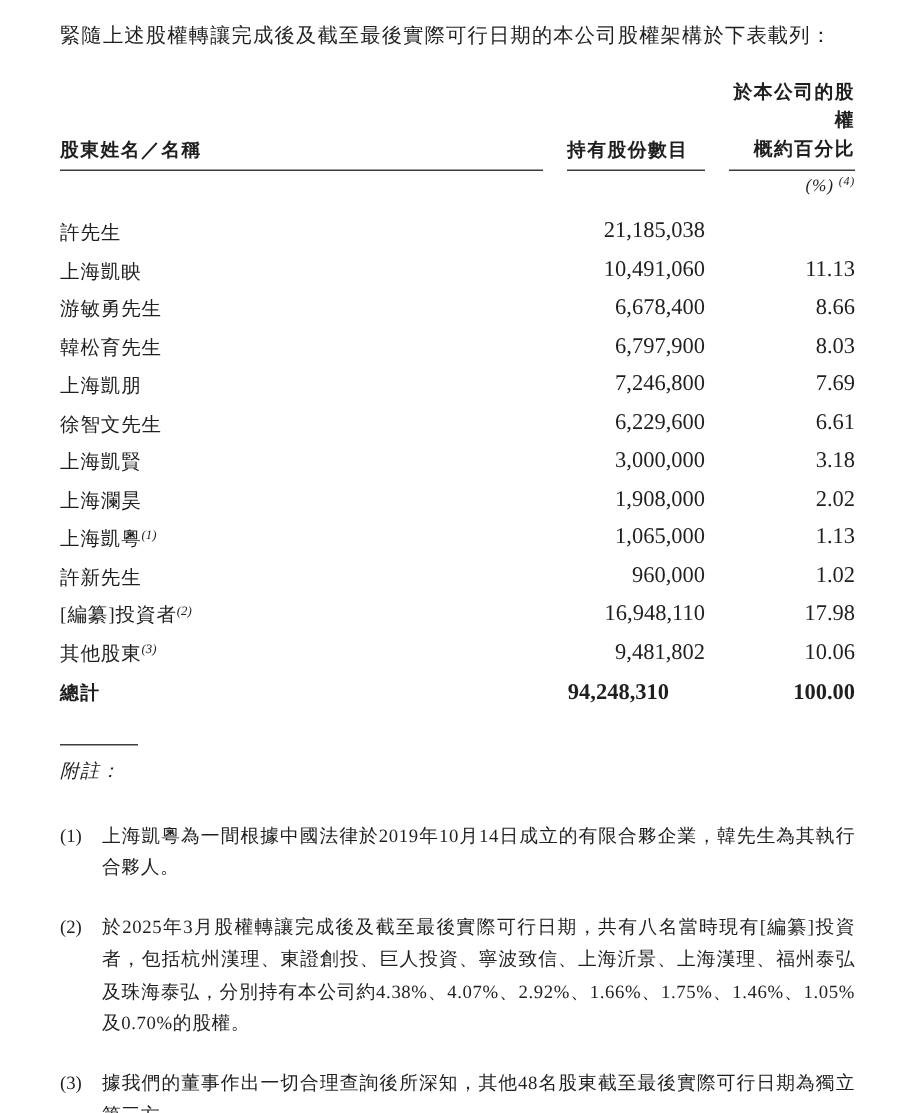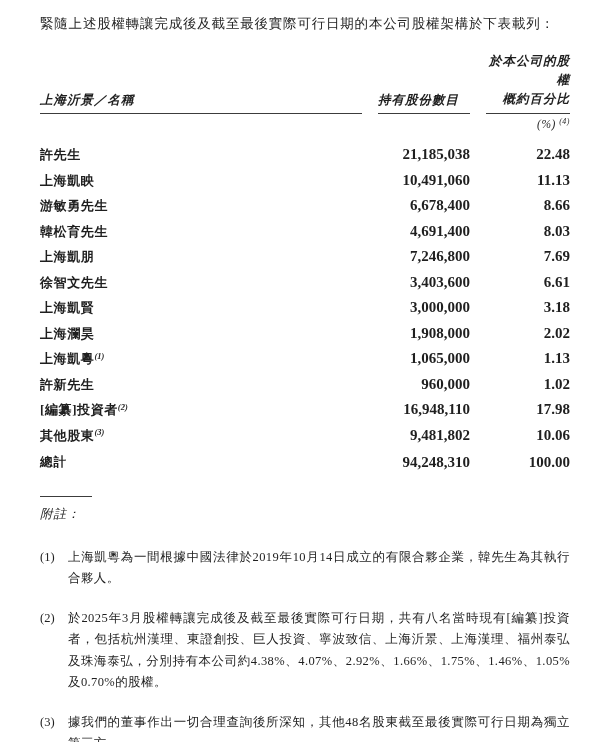--- a/index.html
+++ b/index.html
@@ -26,55 +26,55 @@
     margin-top: 19px;
     align-items: end;
     font-family: "Liberation Sans", "DejaVu Sans", sans-serif;
     font-weight: bold;
     font-size: 12.5px;
   }
   .thead .cell {
     border-bottom: 1.5px solid #3c3c3c;
     padding-bottom: 4px;
     letter-spacing: 1px;
-    font-style: italic;
   }
   .thead .c-name { text-align: left; }
   .thead .c-shares { text-align: left; margin-left: 16px; }
   .thead .c-pct { text-align: right; margin-left: 16px; line-height: 19px; }
 
   .pct-unit-row {
     text-align: right;
     font-style: italic;
     font-size: 11.5px;
     margin-top: 4px;
     letter-spacing: 0.5px;
   }
   .pct-unit-row .sup { font-size: 8px; position: relative; top: -4px; }
 
   
-  .tbody { margin-top: 13px; font-weight: bold; }
+  .tbody { margin-top: 13px; }
   .trow {
     display: grid;
     grid-template-columns: 1fr 108px 100px;
     line-height: 23.5px;
     font-size: 13px;
   }
   .trow .name { letter-spacing: 0.6px; }
   .trow .shares, .trow .pct { text-align: right; font-size: 15px; }
   .note-sup {
     font-size: 8.5px;
     font-style: italic;
     position: relative;
     top: -4.5px;
     letter-spacing: 0;
   }
   .trow.total {
     margin-top: 2px;
     font-weight: bold;
+    gap: 24px;
   }
   .trow.total .name {
     font-family: "Liberation Sans", "DejaVu Sans", sans-serif;
     font-size: 12.5px;
     letter-spacing: 1px;
   }
 
   
   .note-rule {
     width: 52px;
@@ -99,40 +99,39 @@
   .note-item .txt { text-align: justify; letter-spacing: 0.4px; }
 </style>
 </head>
 <body>
 
 <div class="page">
 
   <div class="intro">緊隨上述股權轉讓完成後及截至最後實際可行日期的本公司股權架構於下表載列：</div>
 
   <div class="thead">
-    <div class="cell c-name">上海沂景／名稱</div>
+    <div class="cell c-name">股東姓名／名稱</div>
     <div class="cell c-shares">持有股份數目</div>
     <div class="cell c-pct">
       <div>於本公司的股權</div>
       <div>概約百分比</div>
     </div>
   </div>
 
   <div class="pct-unit-row">
     <span>(%)</span>
     <span class="sup">(4)</span>
   </div>
 
   <div class="tbody">
     <div class="trow">
       <div class="name">
         <span>許先生</span><span class="note-sup"></span>
       </div>
       <div class="shares">21,185,038</div>
-      <div class="pct">22.48</div>
     </div>
 
     <div class="trow">
       <div class="name">
         <span>上海凱眏</span><span class="note-sup"></span>
       </div>
       <div class="shares">10,491,060</div>
       <div class="pct">11.13</div>
     </div>
 
@@ -141,37 +140,37 @@
         <span>游敏勇先生</span><span class="note-sup"></span>
       </div>
       <div class="shares">6,678,400</div>
       <div class="pct">8.66</div>
     </div>
 
     <div class="trow">
       <div class="name">
         <span>韓松育先生</span><span class="note-sup"></span>
       </div>
-      <div class="shares">4,691,400</div>
+      <div class="shares">6,797,900</div>
       <div class="pct">8.03</div>
     </div>
 
     <div class="trow">
       <div class="name">
         <span>上海凱朋</span><span class="note-sup"></span>
       </div>
       <div class="shares">7,246,800</div>
       <div class="pct">7.69</div>
     </div>
 
     <div class="trow">
       <div class="name">
         <span>徐智文先生</span><span class="note-sup"></span>
       </div>
-      <div class="shares">3,403,600</div>
+      <div class="shares">6,229,600</div>
       <div class="pct">6.61</div>
     </div>
 
     <div class="trow">
       <div class="name">
         <span>上海凱賢</span><span class="note-sup"></span>
       </div>
       <div class="shares">3,000,000</div>
       <div class="pct">3.18</div>
     </div>

